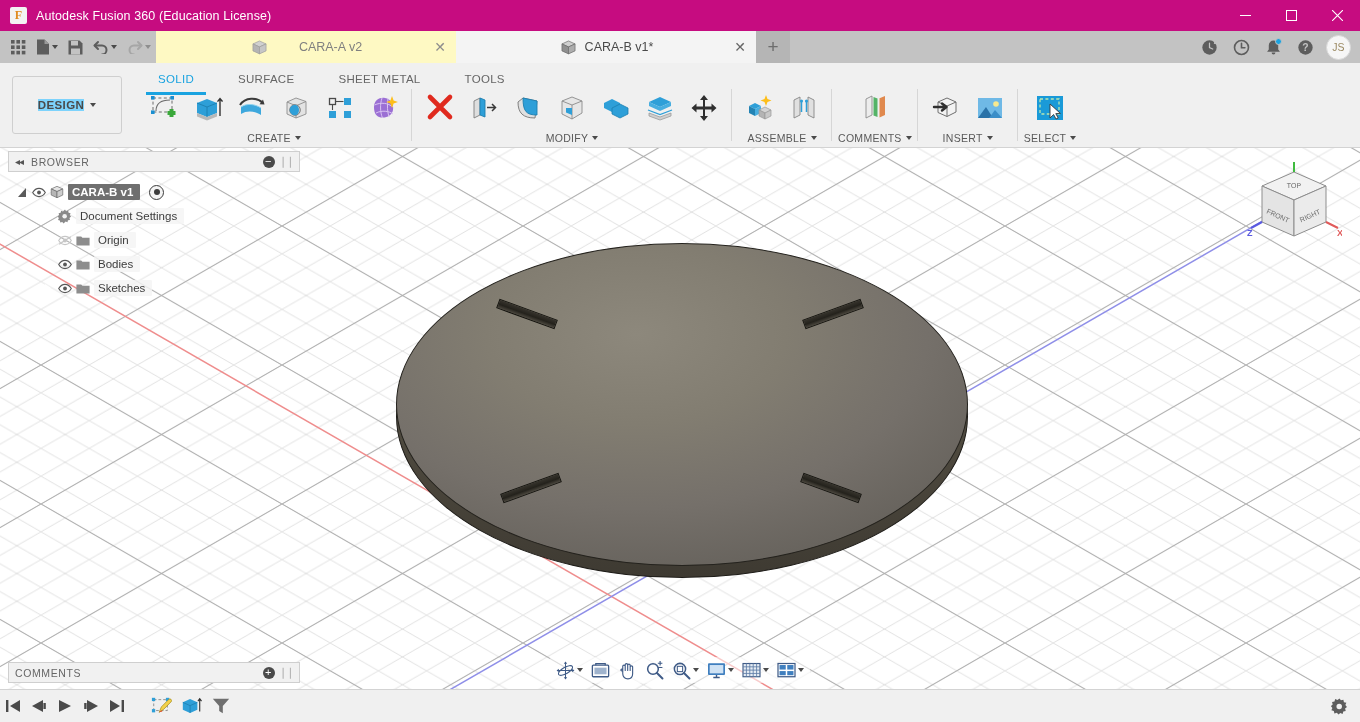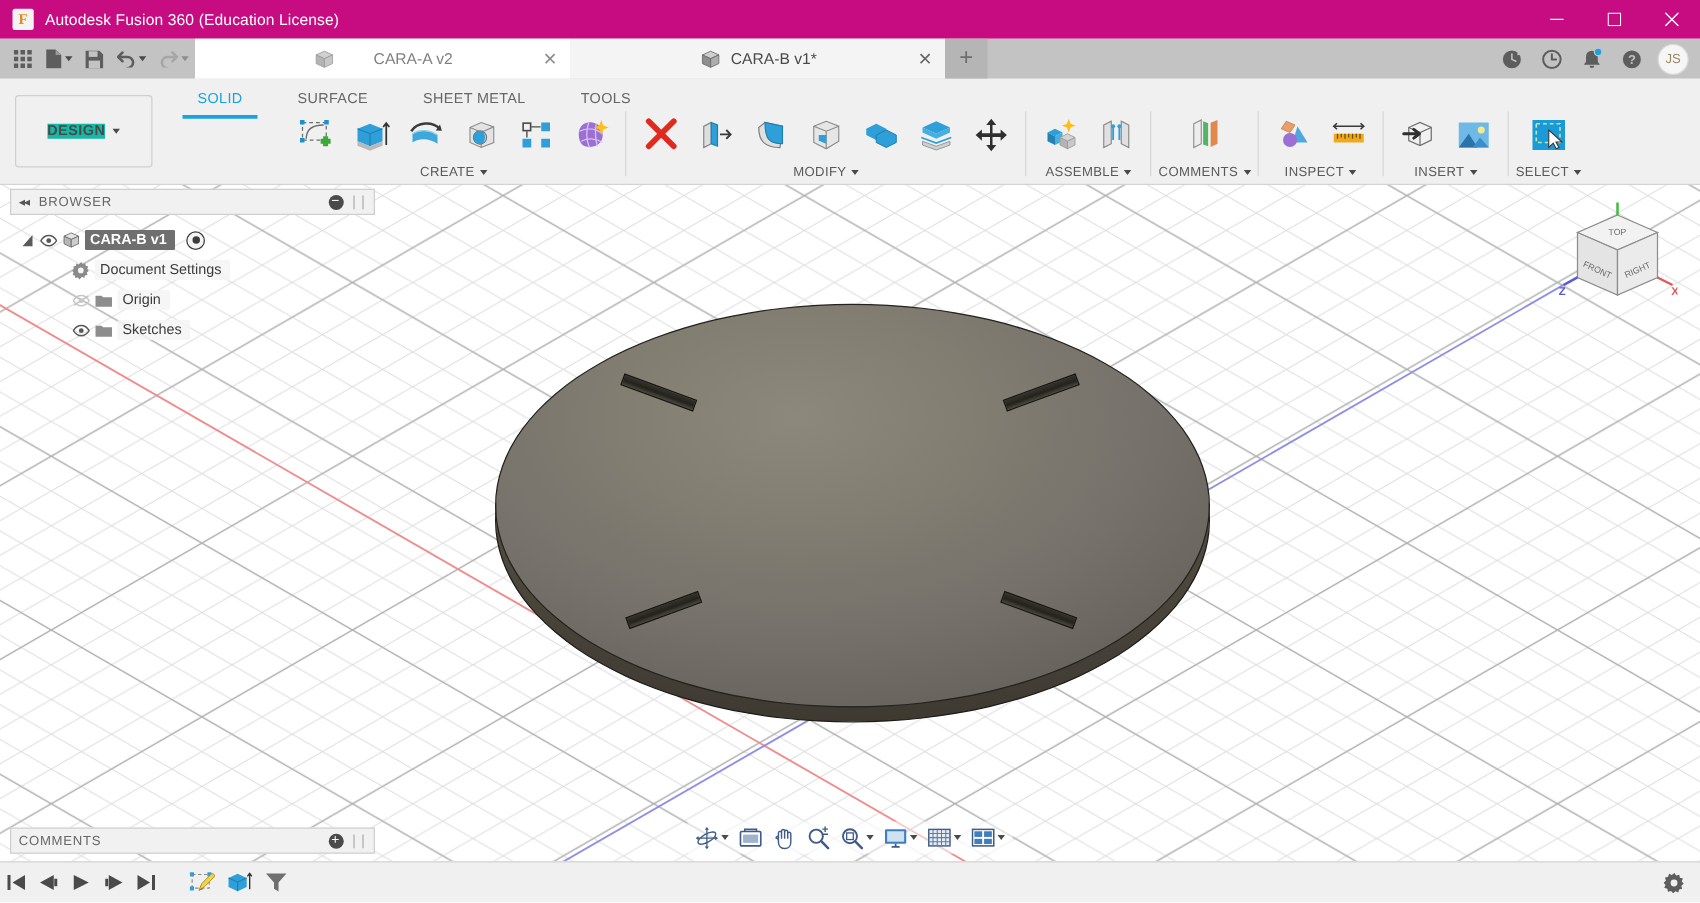--- a/index.html
+++ b/index.html
@@ -46,21 +46,21 @@
   .caret { width: 0; height: 0; border-left: 3.5px solid transparent;
            border-right: 3.5px solid transparent; border-top: 4px solid #4a4a4a; }
   .caret.light { border-top-color: #8e8e8e; }
 
   .doctab {
     height: 32px; display: flex; align-items: center;
     padding: 0 12px 0 14px; gap: 9px;
     font-size: 12.5px; color: #808080; position: relative;
     min-width: 300px; justify-content: center; cursor: pointer;
   }
-  .doctab.inactive { background: #ffffff; gap: 32px; }
+  .doctab.inactive { background: #fef9c3; gap: 32px; }
   .doctab.active { background: #f4f4f4; color: #4a4a4a; }
   .doctab .tabx {
     position: absolute; right: 10px; top: 50%; transform: translateY(-50%);
     font-size: 14px; color: #8d8d8d; line-height: 1;
   }
   .doctab.active .tabx { color: #666; }
   .tab-newbtn {
     width: 34px; height: 32px; display: flex; align-items: center;
     justify-content: center; background: #b5b5b5; color: #6d6d6d;
     font-size: 19px; cursor: pointer;
@@ -86,35 +86,35 @@
     position: absolute; left: 0; top: 63px; width: 1360px; height: 85px;
     background: #f0f0f0; border-bottom: 1px solid #d3d3d3;
   }
   .design-btn {
     position: absolute; left: 12px; top: 13px; width: 110px; height: 58px;
     background: #f0f0f0; border: 1px solid #cfcfcf; border-radius: 3px;
     display: flex; align-items: center; justify-content: center;
     font-size: 11.5px; font-weight: bold; color: #4a4a4a; letter-spacing: .4px;
     gap: 6px; cursor: pointer;
   }
-  .design-btn .hl { background: #14b8a6; }
+  .design-btn .hl { background: #7dd3fc; }
 
   .ribtabs { position: absolute; left: 136px; top: 0; display: flex; gap: 0; }
   .ribtab {
     height: 32px; padding: 0 22px; font-size: 11.5px; color: #666;
     display: flex; align-items: center; justify-content: center;
     position: relative; cursor: pointer; letter-spacing: .3px;
   }
   .ribtab.active { color: #1aa3e0; }
   .ribtab.active::after {
     content: ""; position: absolute; left: 10px; right: 10px; bottom: 0;
     height: 3px; background: #1aa3e0;
   }
 
-  .ribbody { position: absolute; left: 136px; top: 24px; right: 0; height: 60px; display: flex; justify-content: center; }
+  .ribbody { position: absolute; left: 136px; top: 24px; right: 0; height: 60px; display: flex; }
   .rgroup { display: flex; flex-direction: column; align-items: center; position: relative; padding: 0 6px; }
   .rgroup.sep::after {
     content: ""; position: absolute; right: 0; top: 2px; bottom: 6px; width: 1px; background: #d6d6d6;
   }
   .ricons { display: flex; align-items: flex-start; height: 44px; }
   .ricon {
     width: 44px; height: 42px; display: flex; align-items: center;
     justify-content: center; cursor: pointer; border-radius: 2px;
   }
   .glabel {
@@ -543,42 +543,20 @@
               <path d="M19.5 5.2 L25 3 V22 L19.5 24.5 Z" fill="#e0894e"></path>
             </svg>
           </div>
         </div>
         <div class="glabel">
           <span>COMMENTS</span>
           <span class="caret"></span>
         </div>
       </div>
 
-      <div class="rgroup sep">
-        <div class="ricons">
-          <div class="ricon">
-            <svg width="30" height="30" viewBox="0 0 30 30">
-              <path d="M9 4 L16 7 L12 13 L5 10 Z" fill="#e8a06a" stroke="#c98149" stroke-width=".7"></path>
-              <path d="M18 8 L26 21 H14 Z" fill="#4ea8e0"></path>
-              <circle cx="12" cy="19" r="5.6" fill="#9b6fd4"></circle>
-            </svg>
-          </div>
-          <div class="ricon">
-            <svg width="30" height="30" viewBox="0 0 30 30">
-              <path d="M4 8 H26 M5.6 5.6 L3 8 L5.6 10.4 M24.4 5.6 L27 8 L24.4 10.4" stroke="#3a3a3a" stroke-width="1.3" fill="none"></path>
-              <rect x="3" y="14" width="24" height="7" fill="#f0a81c"></rect>
-              <path d="M6 14 V18 M9 14 V17 M12 14 V18 M15 14 V17 M18 14 V18 M21 14 V17 M24 14 V18" stroke="#6d4c06" stroke-width="1"></path>
-            </svg>
-          </div>
-        </div>
-        <div class="glabel">
-          <span>INSPECT</span>
-          <span class="caret"></span>
-        </div>
-      </div>
 
       <div class="rgroup sep">
         <div class="ricons">
           <div class="ricon">
             <svg width="30" height="30" viewBox="0 0 30 30">
               <path d="M7 9 L16 5 L25 9 V19 L16 23.5 L7 19.5 Z" fill="#f2f2f2" stroke="#6f6f6f" stroke-width="1"></path>
               <path d="M7 9 L16 13 L25 9" fill="none" stroke="#6f6f6f" stroke-width="1"></path>
               <path d="M16 13 V23.5" stroke="#6f6f6f" stroke-width="1"></path>
               <path d="M3 14 H14 M11 10.5 L15.5 14 L11 17.5" stroke="#2f2f2f" stroke-width="2.4" fill="none" stroke-linecap="round" stroke-linejoin="round"></path>
             </svg>
@@ -728,20 +706,37 @@
               </svg>
           </span>
           <span class="tw">
             <svg width="16" height="13" viewBox="0 0 17 14">
                 <path d="M.5 2.2h5.8l1.5 1.6H16.5V13H.5Z" fill="#8d8d8d"></path>
               </svg>
           </span>
           <span class="tlabel">Origin</span>
         </div>
 
+        <div class="trow" style="padding-left:32px;">
+          <span class="tw">
+            <span class="tri hollow"></span>
+          </span>
+          <span class="tw">
+            <svg width="15" height="11" viewBox="0 0 16 11">
+                <path d="M8 .8C3.6.8.8 5.5.8 5.5S3.6 10.2 8 10.2 15.2 5.5 15.2 5.5 12.4.8 8 .8Z" fill="none" stroke="#585858" stroke-width="1.25"></path>
+                <circle cx="8" cy="5.5" r="2.2" fill="#585858"></circle>
+              </svg>
+          </span>
+          <span class="tw">
+            <svg width="16" height="13" viewBox="0 0 17 14">
+                <path d="M.5 2.2h5.8l1.5 1.6H16.5V13H.5Z" fill="#8d8d8d"></path>
+              </svg>
+          </span>
+          <span class="tlabel">Bodies</span>
+        </div>
 
         <div class="trow" style="padding-left:32px;">
           <span class="tw">
             <span class="tri hollow"></span>
           </span>
           <span class="tw">
             <svg width="15" height="11" viewBox="0 0 16 11">
                 <path d="M8 .8C3.6.8.8 5.5.8 5.5S3.6 10.2 8 10.2 15.2 5.5 15.2 5.5 12.4.8 8 .8Z" fill="none" stroke="#585858" stroke-width="1.25"></path>
                 <circle cx="8" cy="5.5" r="2.2" fill="#585858"></circle>
               </svg>

